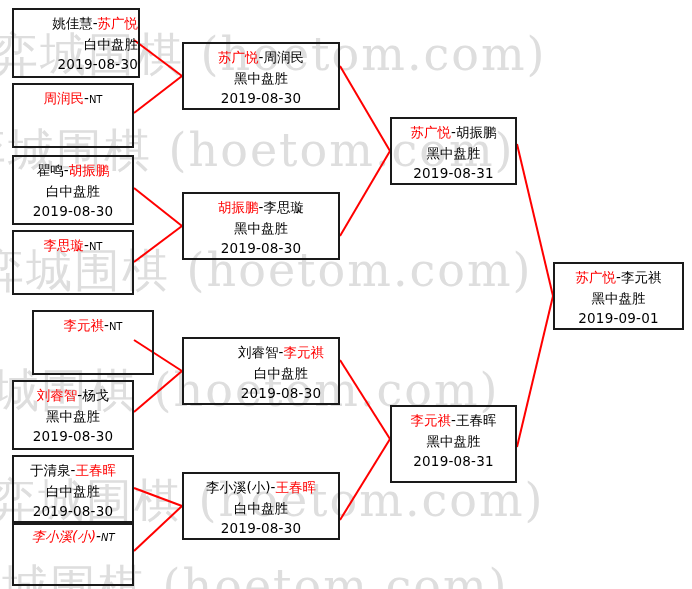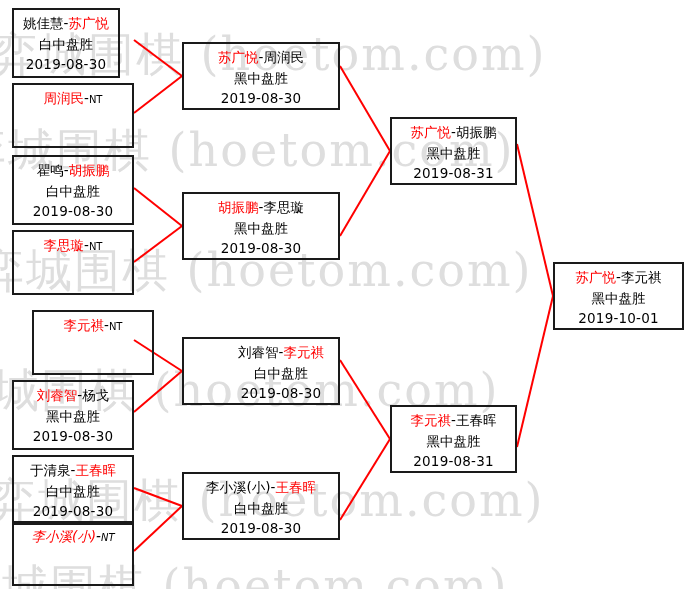--- a/index.html
+++ b/index.html
@@ -78,21 +78,21 @@
       <line x1="134" y1="551" x2="182" y2="506" stroke="#ff0000" stroke-width="2"></line>
       <line x1="340" y1="66" x2="390" y2="151" stroke="#ff0000" stroke-width="2"></line>
       <line x1="340" y1="236" x2="390" y2="151" stroke="#ff0000" stroke-width="2"></line>
       <line x1="340" y1="360" x2="390" y2="439" stroke="#ff0000" stroke-width="2"></line>
       <line x1="340" y1="520" x2="390" y2="439" stroke="#ff0000" stroke-width="2"></line>
       <line x1="517" y1="144" x2="553" y2="296" stroke="#ff0000" stroke-width="2"></line>
       <line x1="517" y1="447" x2="553" y2="296" stroke="#ff0000" stroke-width="2"></line>
     </svg>
 
   <div id="boxes-layer">
-      <div class="box" style="left: 12px; top: 8px; width: 108px; height: 70px;">
+      <div class="box" style="left: 12px; top: 8px; width: 128px; height: 70px; text-align: right;">
         <div class="pair"><span class="los">姚佳慧</span><span class="sep">-</span><span class="win">苏广悦</span></div>
         <div class="res">白中盘胜</div>
         <div class="date">2019-08-30</div>
       </div>
       <div class="box" style="left: 12px; top: 83px; width: 122px; height: 65px;">
         <div class="pair"><span class="win">周润民</span><span class="sep">-</span><span class="nt">NT</span></div>
       </div>
       <div class="box" style="left: 12px; top: 155px; width: 122px; height: 70px;">
         <div class="pair"><span class="los">瞿鸣</span><span class="sep">-</span><span class="win">胡振鹏</span></div>
         <div class="res">白中盘胜</div>
@@ -135,25 +135,25 @@
       <div class="box" style="left: 182px; top: 472px; width: 158px; height: 68px;">
         <div class="pair"><span class="los">李小溪(小)</span><span class="sep">-</span><span class="win">王春晖</span></div>
         <div class="res">白中盘胜</div>
         <div class="date">2019-08-30</div>
       </div>
       <div class="box" style="left: 390px; top: 117px; width: 127px; height: 68px;">
         <div class="pair"><span class="win">苏广悦</span><span class="sep">-</span><span class="los">胡振鹏</span></div>
         <div class="res">黑中盘胜</div>
         <div class="date">2019-08-31</div>
       </div>
-      <div class="box" style="left: 390px; top: 405px; width: 127px; height: 68px;">
+      <div class="box" style="left: 390px; top: 405px; width: 127px; height: 78px;">
         <div class="pair"><span class="win">李元祺</span><span class="sep">-</span><span class="los">王春晖</span></div>
         <div class="res">黑中盘胜</div>
         <div class="date">2019-08-31</div>
       </div>
       <div class="box" style="left: 553px; top: 262px; width: 131px; height: 68px;">
         <div class="pair"><span class="win">苏广悦</span><span class="sep">-</span><span class="los">李元祺</span></div>
         <div class="res">黑中盘胜</div>
-        <div class="date">2019-10-01</div>
+        <div class="date">2019-09-01</div>
       </div>
     </div>
 
 </div>
 
 </body></html>

